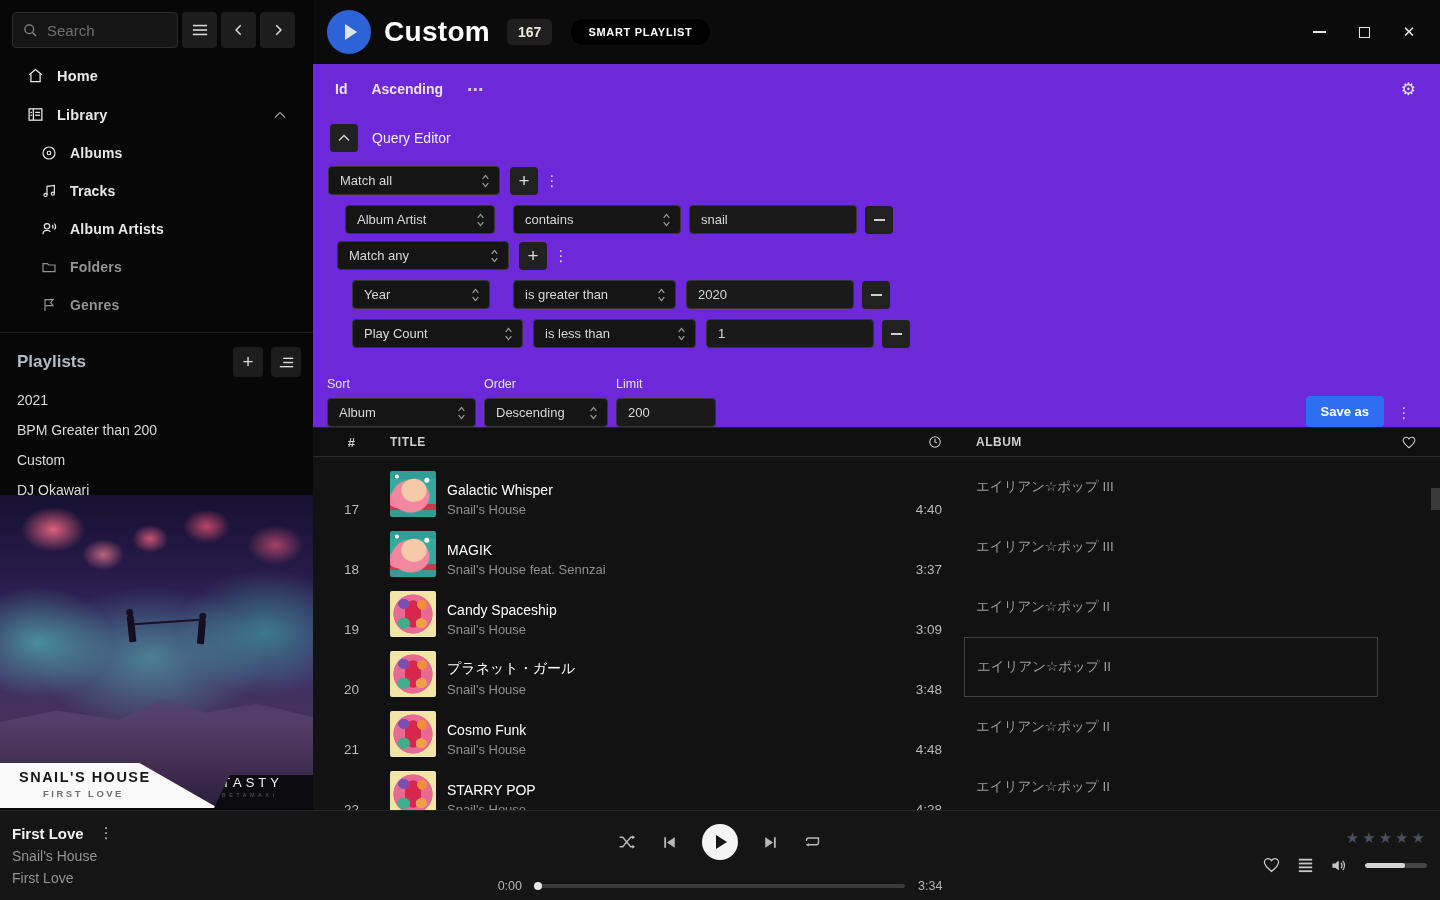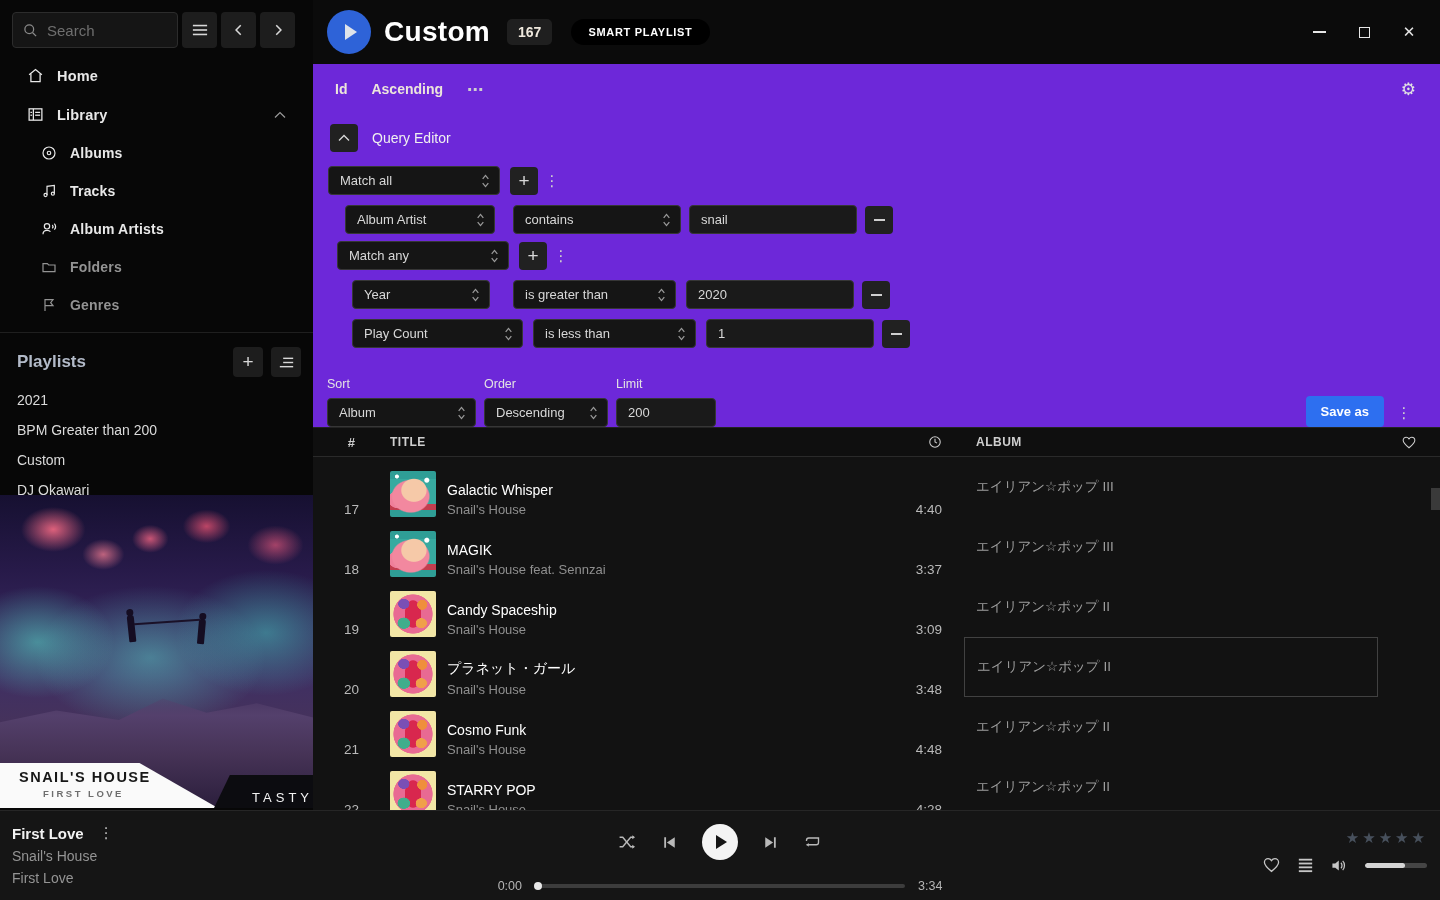--- a/index.html
+++ b/index.html
@@ -40,21 +40,21 @@
   .fig { position:absolute; width:7px; height:27px; background:#150d22; border-radius:3px 3px 1px 1px; }
   .fig.m { left:128px; top:120px; transform:rotate(-6deg); }
   .fig.f { left:198px; top:124px; height:25px; transform:rotate(5deg); }
   .fig:before { content:""; position:absolute; top:-6px; left:0; width:7px; height:7px; border-radius:50%; background:#150d22; }
   .arm { position:absolute; left:134px; top:126px; width:66px; height:2px; background:#1a1128; transform:rotate(-4deg); }
   .banner-white { position:absolute; left:0; bottom:0; width:218px; height:45px; background:#fafafa;
     clip-path:polygon(0 0, 64% 0, 100% 100%, 0 100%); color:#171717; padding:6px 0 0 19px; }
   .bw-artist { font-size:14.5px; font-weight:800; letter-spacing:1.5px; }
   .bw-title { font-size:9.5px; font-weight:600; letter-spacing:2.5px; color:#6e6e6e; margin:3px 0 0 24px; }
   .banner-black { position:absolute; right:0; bottom:0; width:99px; height:33px; background:#0c0c10;
-    clip-path:polygon(16% 0, 100% 0, 100% 100%, 0 100%); text-align:right; padding-top:15px; }
+    clip-path:polygon(16% 0, 100% 0, 100% 100%, 0 100%); text-align:left; padding-top:0; }
   .bb-label { font-size:13px; font-weight:400; letter-spacing:4px; color:#f2f2f2; padding-left:8px; }
   .bb-sub { font-size:5.5px; letter-spacing:3.5px; color:#5c5c66; padding-left:8px; margin-top:2px; }
 
   
   .titlebar { position:absolute; left:313px; top:0; right:0; height:64px; background:#0b0b0b; display:flex; align-items:center; padding:0 14px; }
   .play-circle { width:44px; height:44px; border-radius:50%; background:var(--accent,#2e63d8); display:flex; align-items:center; justify-content:center; }
   .play-circle .tri { width:0; height:0; border-left:12px solid #dfe3ea; border-top:8px solid transparent; border-bottom:8px solid transparent; margin-left:3px; }
   .page-title { font-size:28px; font-weight:800; color:#fff; margin-left:13px; letter-spacing:.3px; }
   .count-badge { margin-left:17px; background:#1f1f1f; border-radius:5px; padding:5px 11px; font-size:14px; font-weight:600; color:#efe8dd; }
   .type-badge { margin-left:19px; background:#000; border-radius:14px; padding:7px 17px; font-size:11px; font-weight:700; letter-spacing:.7px; color:#fff; }

